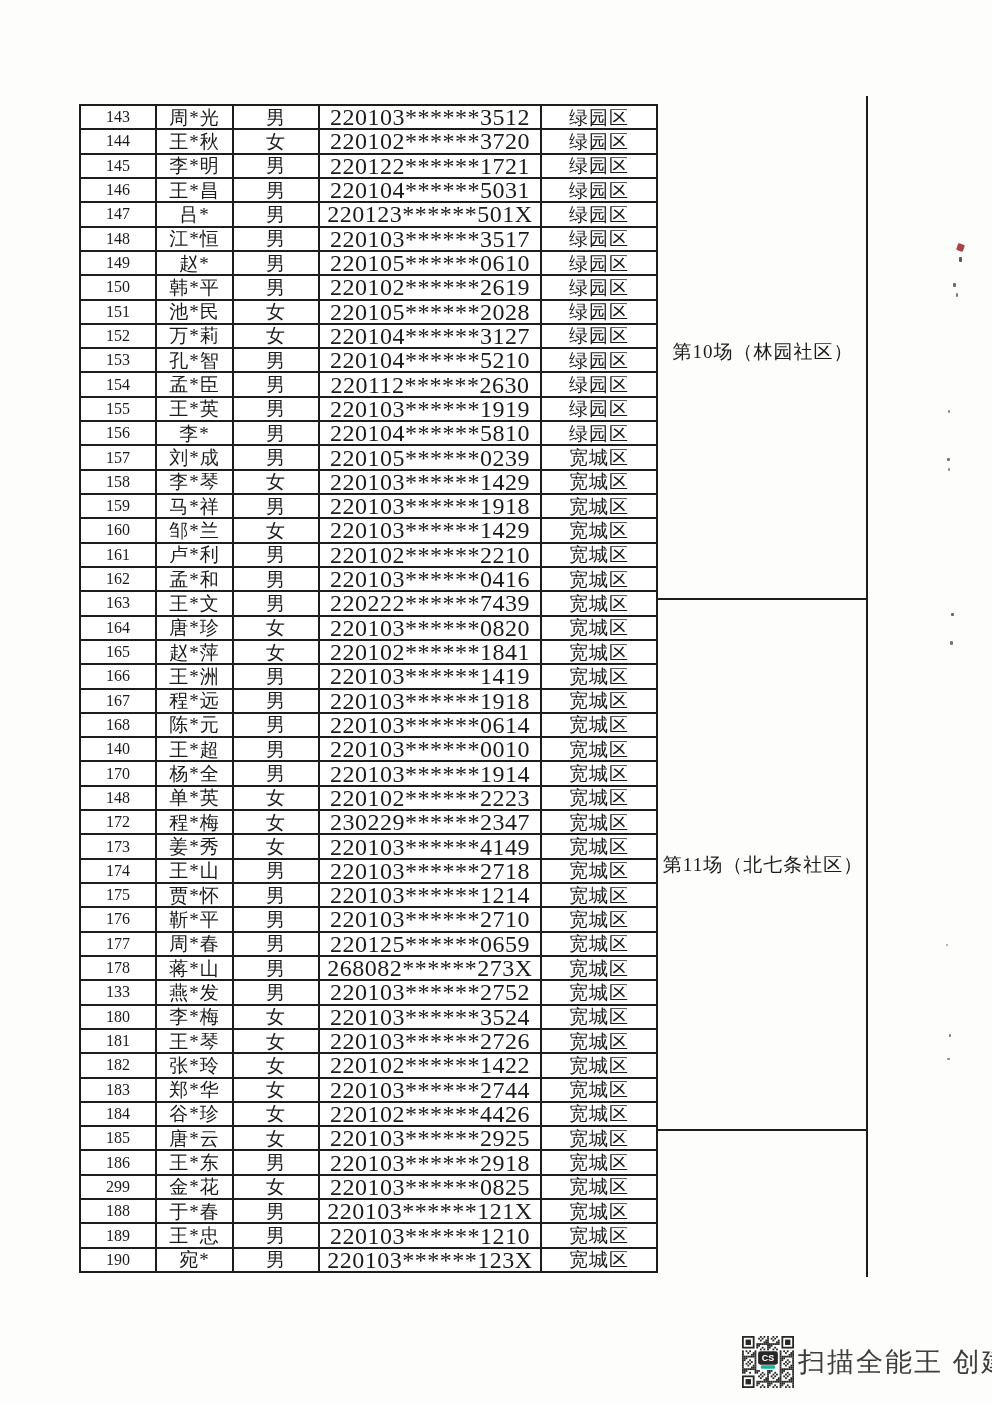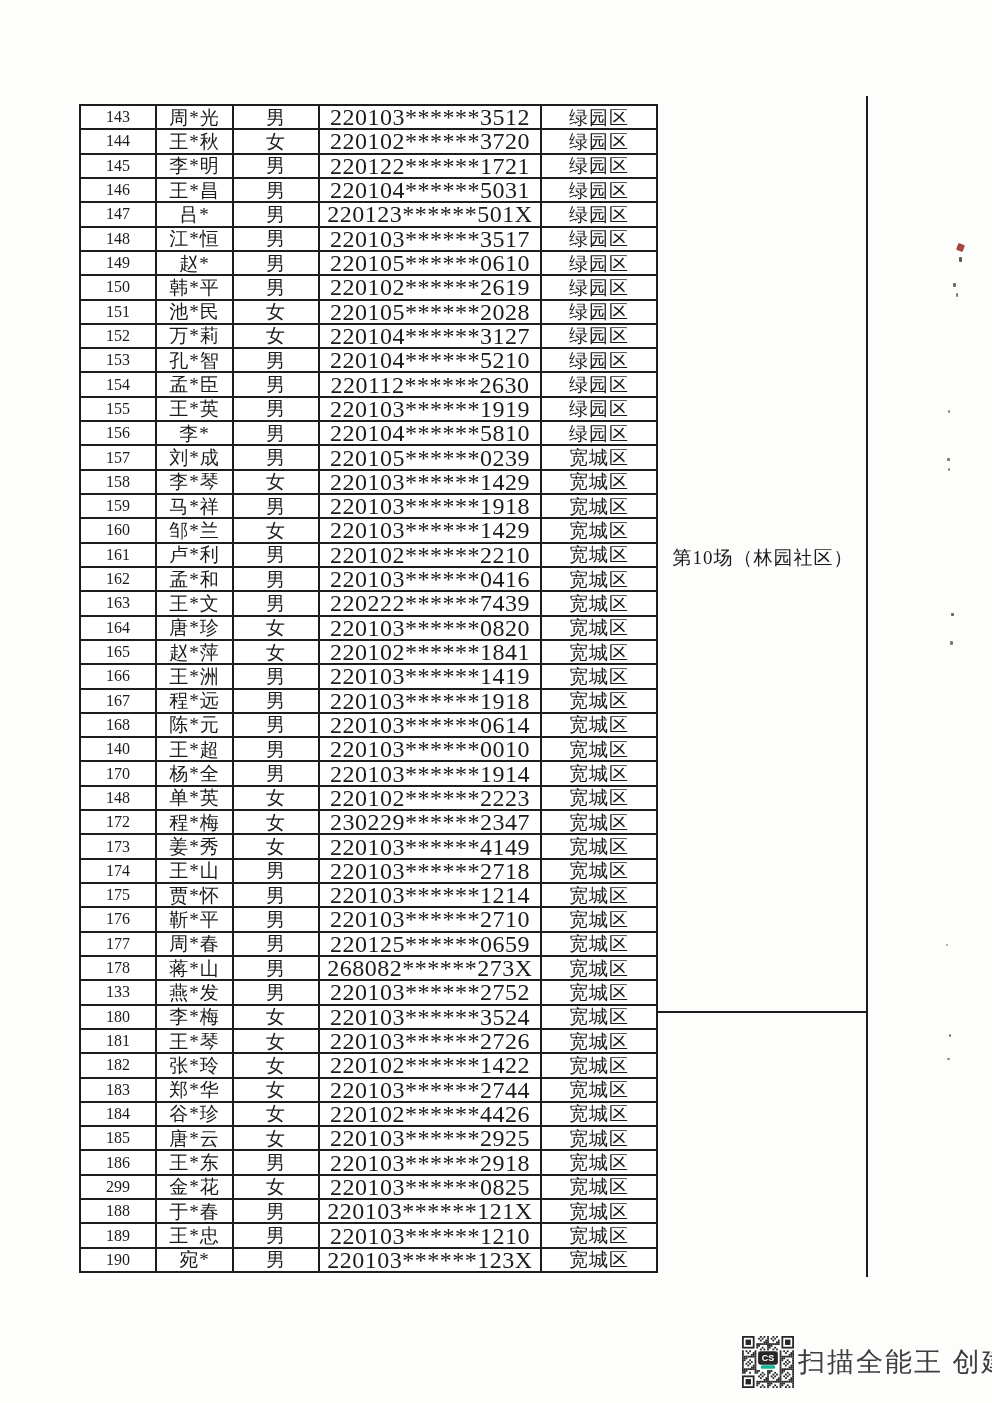--- a/index.html
+++ b/index.html
@@ -364,20 +364,23 @@
   <div class="td c-gender">男</div>
   <div class="td c-id">220103******123X</div>
   <div class="td c-district">宽城区</div>
 </div>
 
   <div class="session-col">
   <div class="session-group" style="flex-grow: 14; flex-basis: 0px;">
     <span>第10场（林园社区）</span>
   </div>
 
+  <div class="session-group" style="flex-grow: 15; flex-basis: 0px;">
+    <span>第11场（北七条社区）</span>
+  </div>
 
 
   <div class="session-group last" style="flex-grow: 4; flex-basis: 0px;">
     <span></span>
   </div>
 </div>
   <div class="session-right-border"></div>
 
   <div class="footer">
     <div class="qr">

